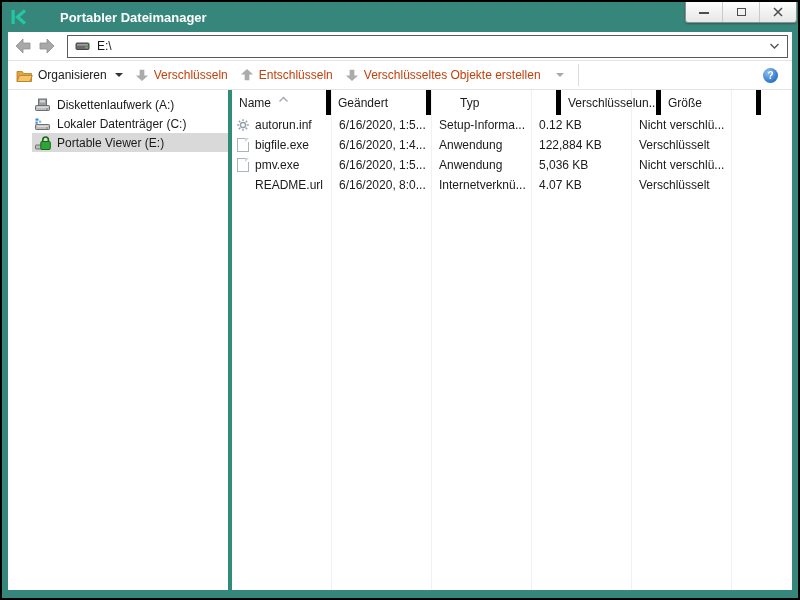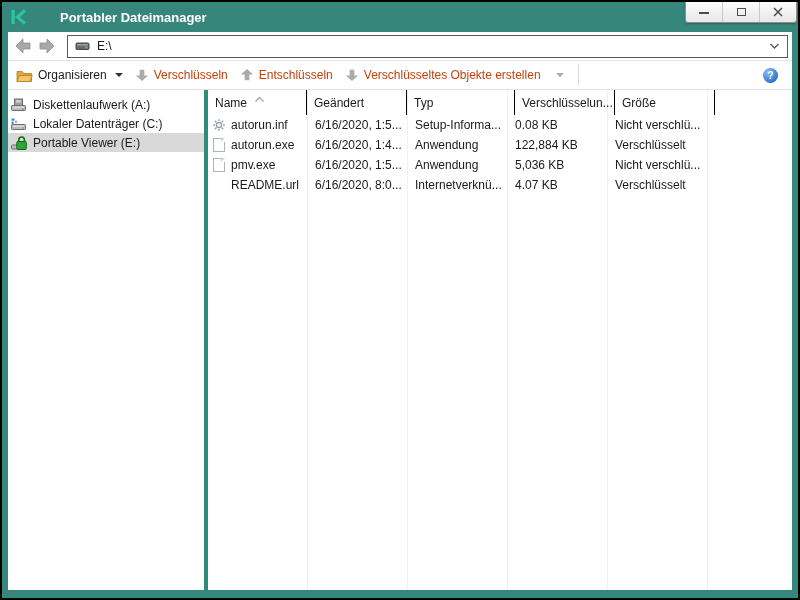--- a/index.html
+++ b/index.html
@@ -44,31 +44,31 @@
   .caret { width:0; height:0; border-left:4px solid transparent; border-right:4px solid transparent;
            border-top:4px solid #333; margin-left:3px; }
   .caret.gray { border-top-color:#a9a9a9; }
   .tb-sep { width:1px; height:22px; background:#dcdcdc; margin:0 10px 0 14px; flex:none; }
   .help { width:15px; height:15px; border-radius:50%; margin-left:auto; margin-right:6px; flex:none;
           background:radial-gradient(circle at 35% 30%, #8cc2f2, #2e74c8 70%);
           color:#fff; font-size:10px; font-weight:bold; display:flex; align-items:center; justify-content:center; }
 
   
   .main { flex:1; display:flex; min-height:0; background:#fff; }
-  .sidebar { width:196px; flex:none; padding-top:5px; font-size:12px; color:#1a1a1a; }
+  .sidebar { width:196px; flex:none; padding-top:5px; font-size:12px; color:#1a1a1a;margin-left:24px; }
   .side-item { height:19px; display:flex; align-items:center; gap:6px; padding-left:2px; }
   .side-item.selected { background:#d9d9d9; }
   .side-item .icon { width:17px; display:flex; justify-content:center; flex:none; }
   .splitter { width:4px; flex:none; background:#2F8C77; }
 
   .filearea { flex:1; position:relative; font-size:12px; color:#1a1a1a; overflow:hidden; }
   .colline { position:absolute; top:0; bottom:0; width:1px; background:#edf1f8; }
   .lheader { display:flex; height:25px; position:relative; }
   .hcell { box-sizing:border-box; padding-left:7px; display:flex; align-items:center;
-           border-right:1px solid #000000; flex:none; white-space:nowrap; overflow:hidden; }
+           border-right:5px solid #000000; flex:none; white-space:nowrap; overflow:hidden; }
   .hcell.fill { flex:1; border-right:none; }
   .sortmark { position:absolute; left:46px; top:2px; }
   .lrow { display:flex; height:20px; align-items:center; }
   .cell { box-sizing:border-box; padding-left:8px; flex:none; white-space:nowrap; overflow:hidden; }
   .cell.name { padding-left:4px; display:flex; align-items:center; gap:5px; }
   .fileicon { width:14px; height:14px; flex:none; display:flex; align-items:center; justify-content:center; position:relative; }
   .page { width:10px; height:12px; background:#fff; border:1px solid #a9b4c0; position:relative; }
   .page::before { content:""; position:absolute; top:-1px; right:-1px; width:0; height:0;
                   border-top:4px solid #fff; border-left:4px solid #cdd6df; transform:rotate(90deg); }
 
@@ -221,49 +221,49 @@
             <div class="colline" style="left: 499px;"></div>
           </div>
         <div class="lheader" id="lheader">
           <span class="sortmark">
             <svg width="11" height="7" viewBox="0 0 11 7">
                 <polyline points="1.5,5.5 5.5,1.5 9.5,5.5" stroke="#9FA8B2" stroke-width="1.3" fill="none"></polyline>
               </svg>
           </span>
         <div class="hcell" style="width: 99px;">Name</div>
             <div class="hcell" style="width: 100px;">Geändert</div>
-            <div class="hcell" style="width: 108px;">Typ</div>
+            <div class="hcell" style="width: 108px; margin-left: 22px;">Typ</div>
             <div class="hcell" style="width: 100px;">Verschlüsselun...</div>
             <div class="hcell" style="width: 100px;">Größe</div>
             <div class="hcell fill"></div>
           </div>
         <div id="rows">
             <div class="lrow">
               <div class="cell name" style="width:99px">
                 <span class="fileicon">
                   <svg width="14" height="14" viewBox="0 0 14 14">
                     <g stroke="#98a0a8" stroke-width="1.5" fill="none">
                       <circle cx="7" cy="7" r="2.6"></circle>
                       <path d="M7 1.2 V3 M7 11 V12.8 M1.2 7 H3 M11 7 H12.8 M2.9 2.9 L4.2 4.2 M9.8 9.8 L11.1 11.1 M11.1 2.9 L9.8 4.2 M4.2 9.8 L2.9 11.1"></path>
                     </g>
                   </svg>
                 </span>
                 <span>autorun.inf</span>
               </div>
               <div class="cell" style="width:100px">6/16/2020, 1:5...</div>
               <div class="cell" style="width:100px">Setup-Informa...</div>
-              <div class="cell" style="width:100px">0.08 KB</div>
+              <div class="cell" style="width:100px">0.12 KB</div>
               <div class="cell" style="width:100px">Nicht verschlü...</div>
             </div>
             <div class="lrow">
               <div class="cell name" style="width:99px">
                 <span class="fileicon">
                   <span class="page"></span>
                 </span>
-                <span>autorun.exe</span>
+                <span>bigfile.exe</span>
               </div>
               <div class="cell" style="width:100px">6/16/2020, 1:4...</div>
               <div class="cell" style="width:100px">Anwendung</div>
               <div class="cell" style="width:100px">122,884 KB</div>
               <div class="cell" style="width:100px">Verschlüsselt</div>
             </div>
             <div class="lrow">
               <div class="cell name" style="width:99px">
                 <span class="fileicon">
                   <span class="page"></span>

